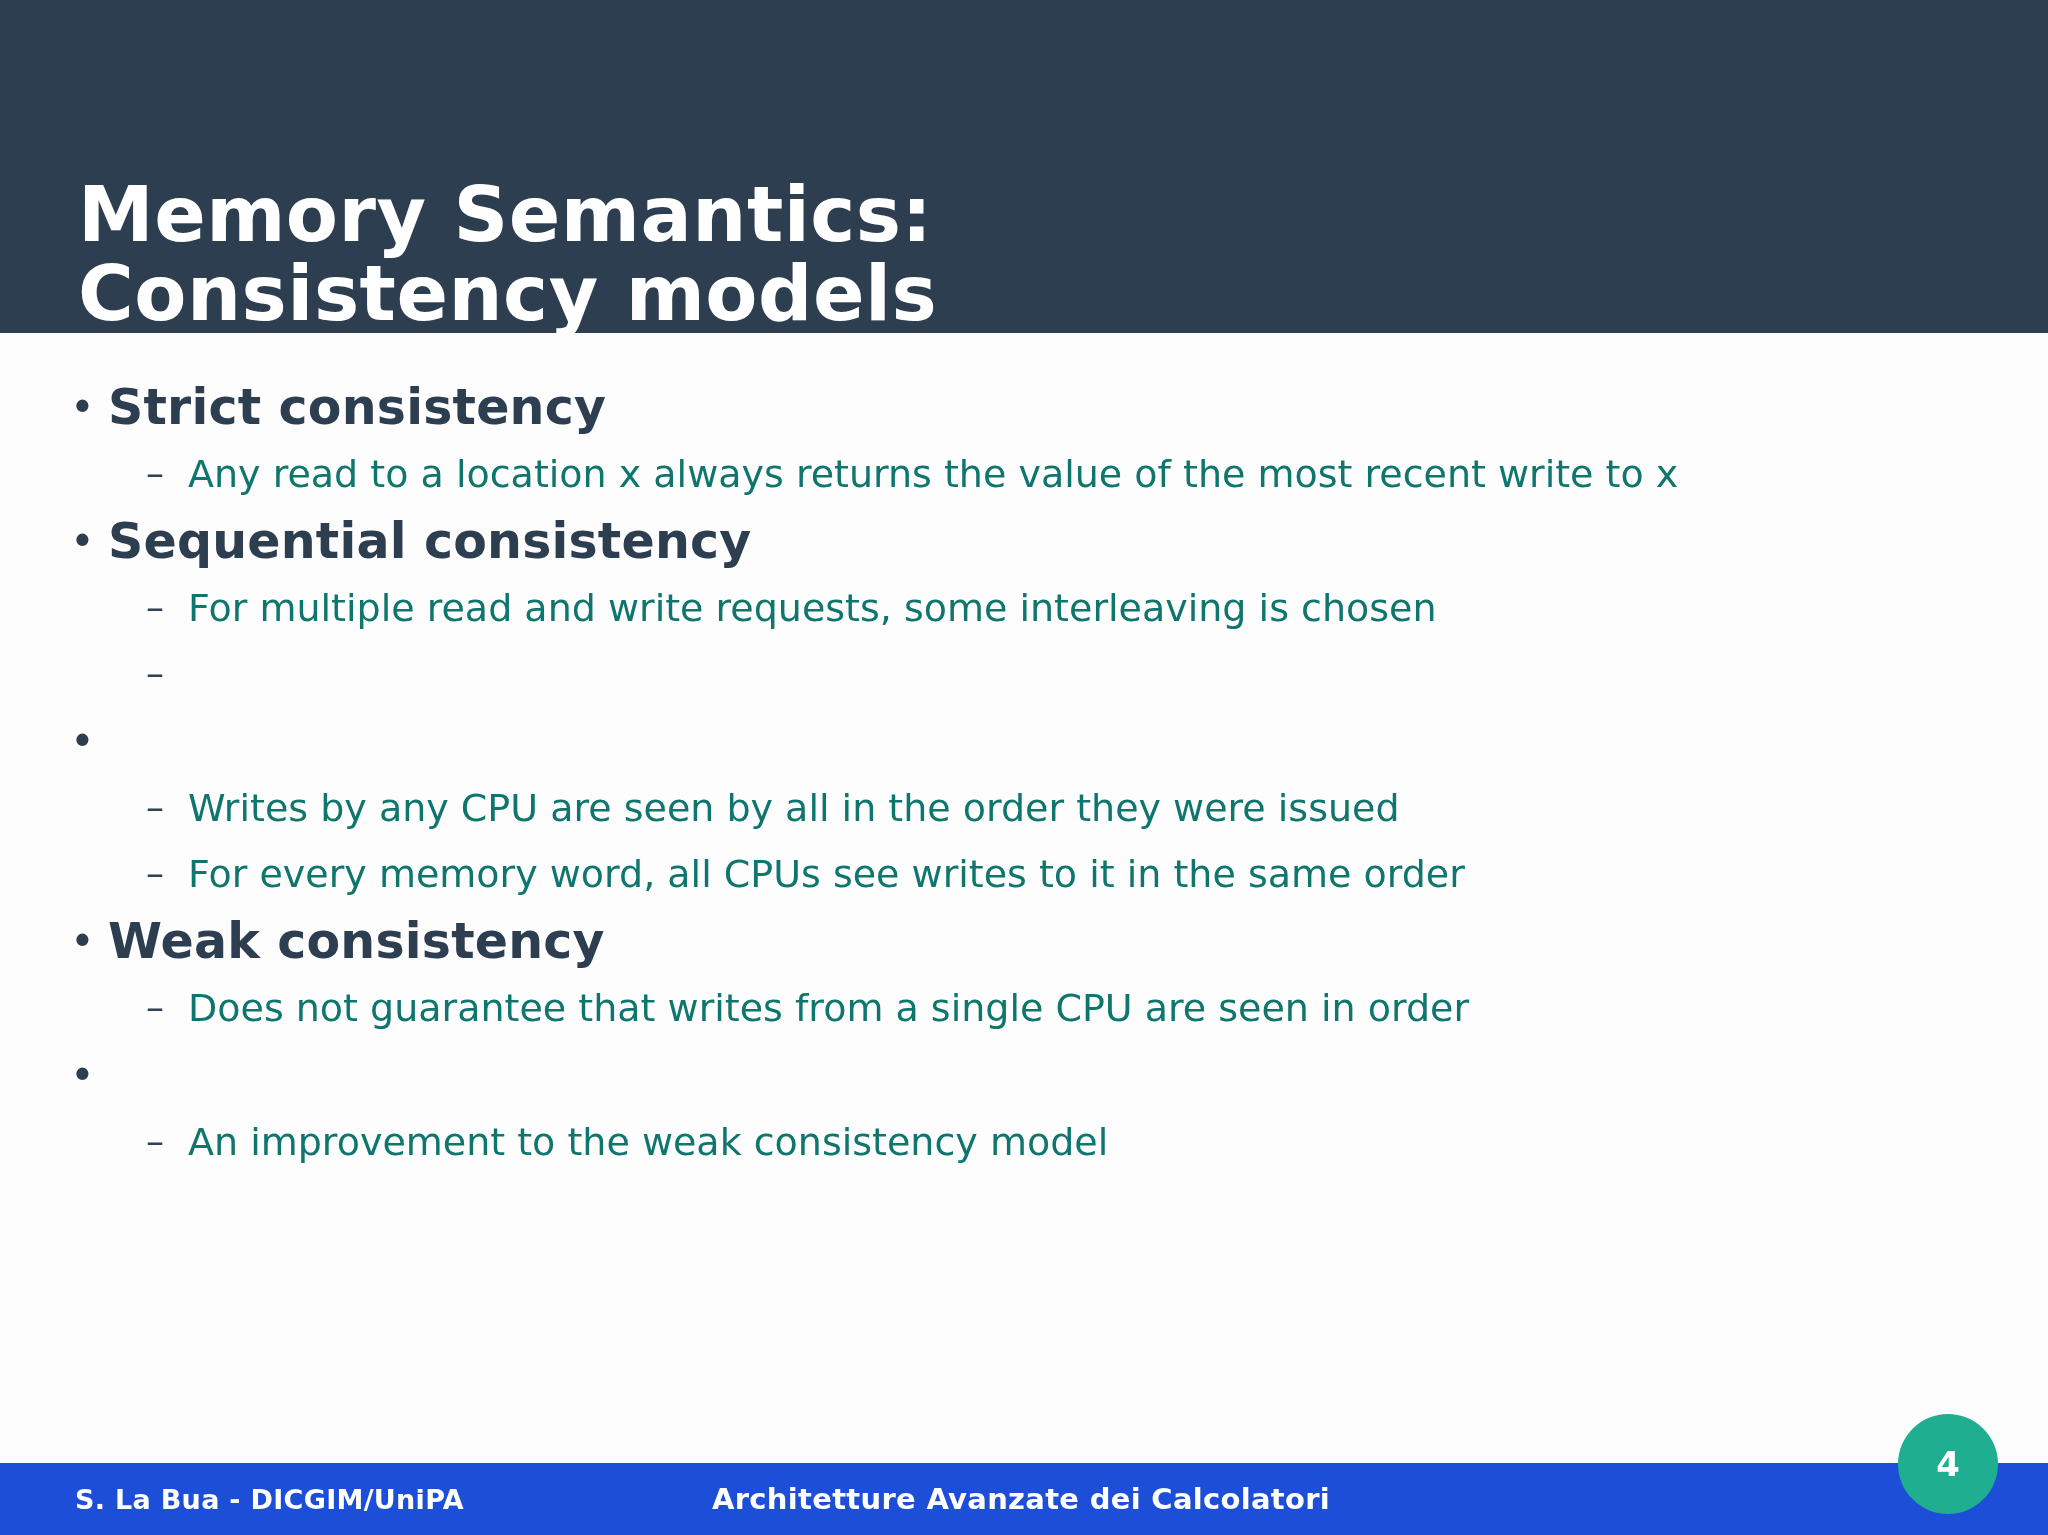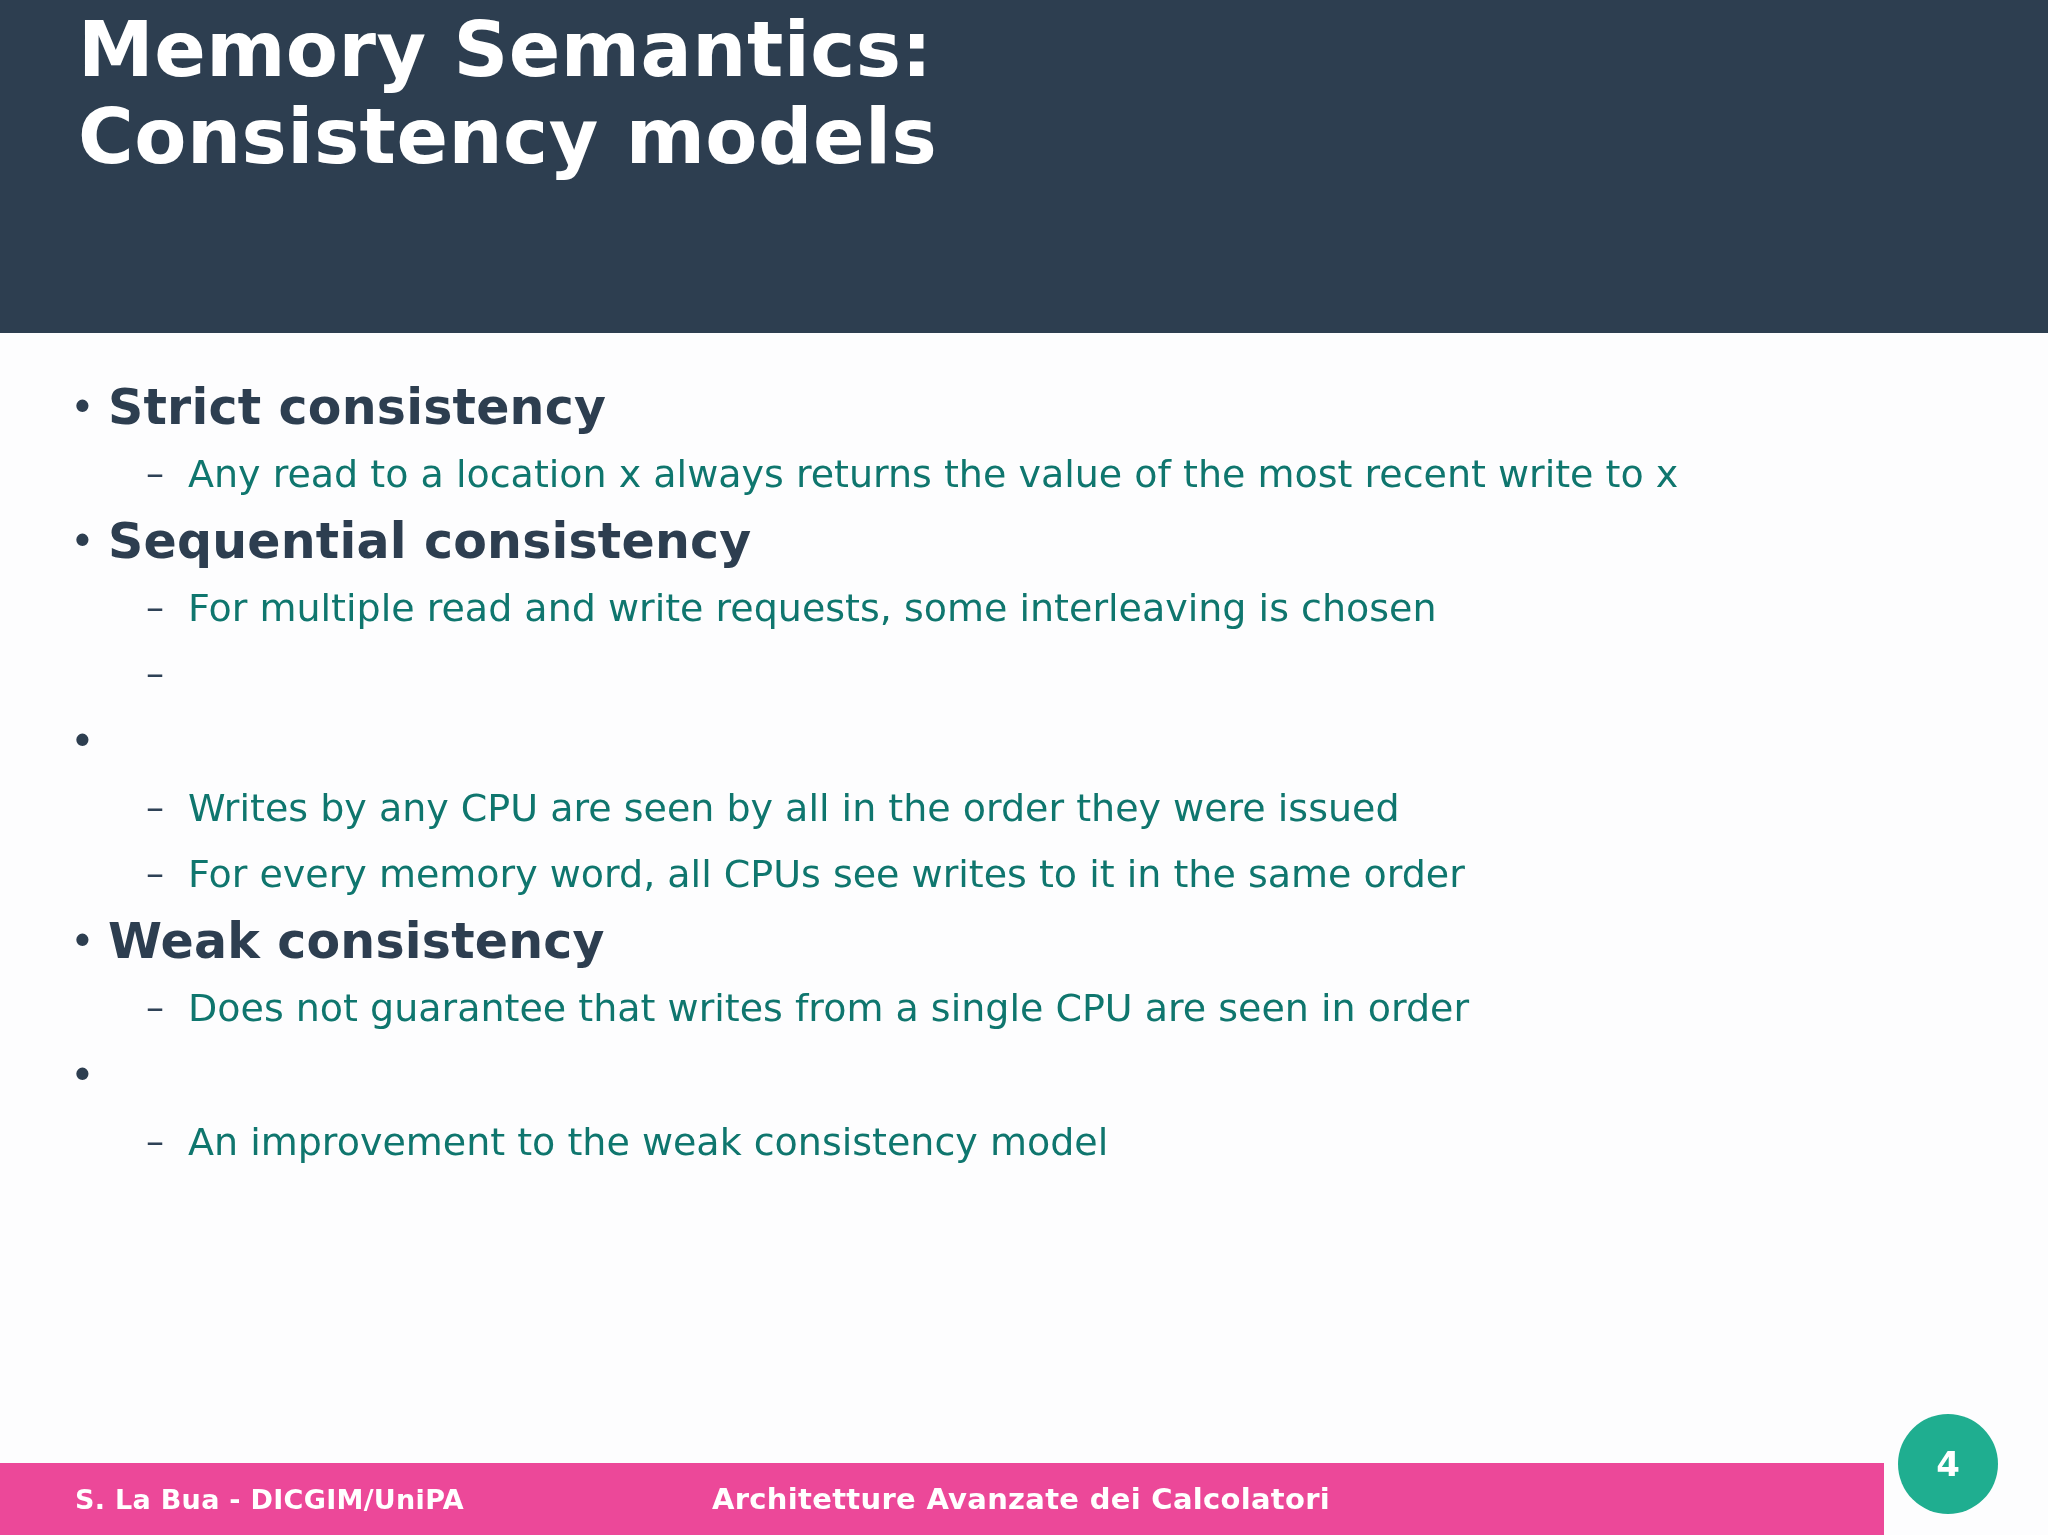--- a/index.html
+++ b/index.html
@@ -26,22 +26,21 @@
     position: absolute;
     left: 0;
     top: 0;
     width: 2048px;
     height: 333px;
     background: #2D3E50;
     box-sizing: border-box;
     padding: 0 78px;
     display: flex;
     flex-direction: column;
-    justify-content: flex-start;
-    gap: 8px;
+    justify-content: flex-end;
   }
   .slide-title-line {
     color: #FFFFFF;
     font-weight: bold;
     font-size: 76px;
     line-height: 1.04;
     letter-spacing: 0.5px;
     white-space: pre;
   }
   .slide-title-line.line1 {
@@ -106,23 +105,23 @@
     font-size: 38px;
     line-height: 58px;
     max-width: 1670px;
   }
 
   
   .slide-footer {
     position: absolute;
     left: 0;
     top: 1463px;
-    width: 1884px;
+    width: 2048px;
     height: 72px;
-    background: #ec4899;
+    background: #1d4ed8;
   }
   .footer-left {
     position: absolute;
     left: 75px;
     top: 50%;
     transform: translateY(-50%);
     color: #FFFFFF;
     font-weight: bold;
     font-size: 27px;
     letter-spacing: 0.3px;

